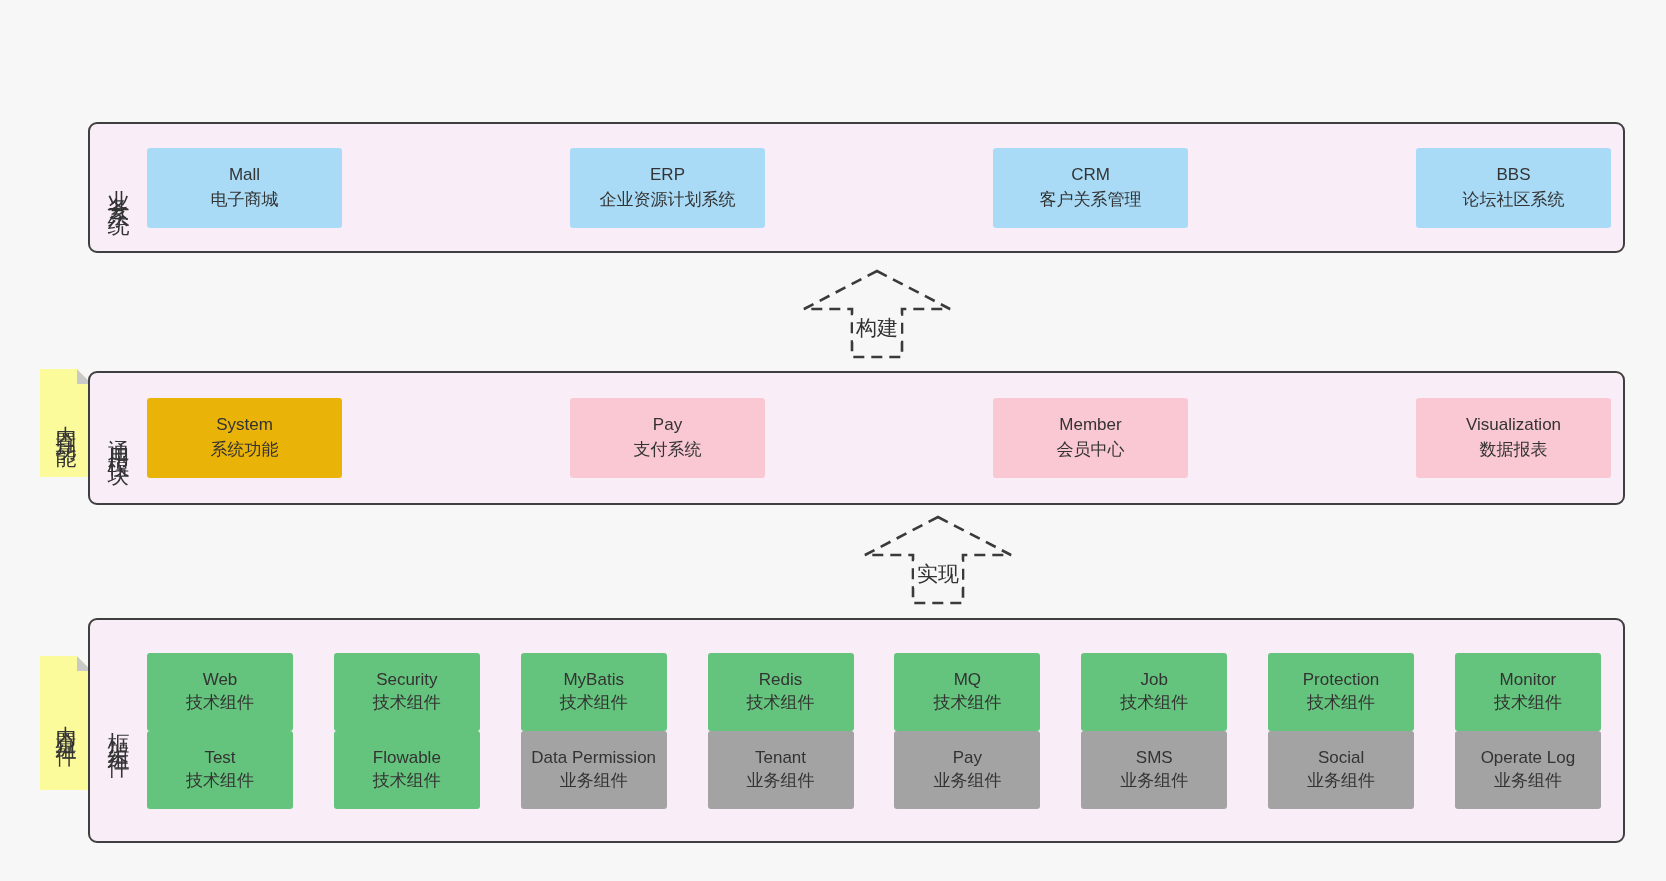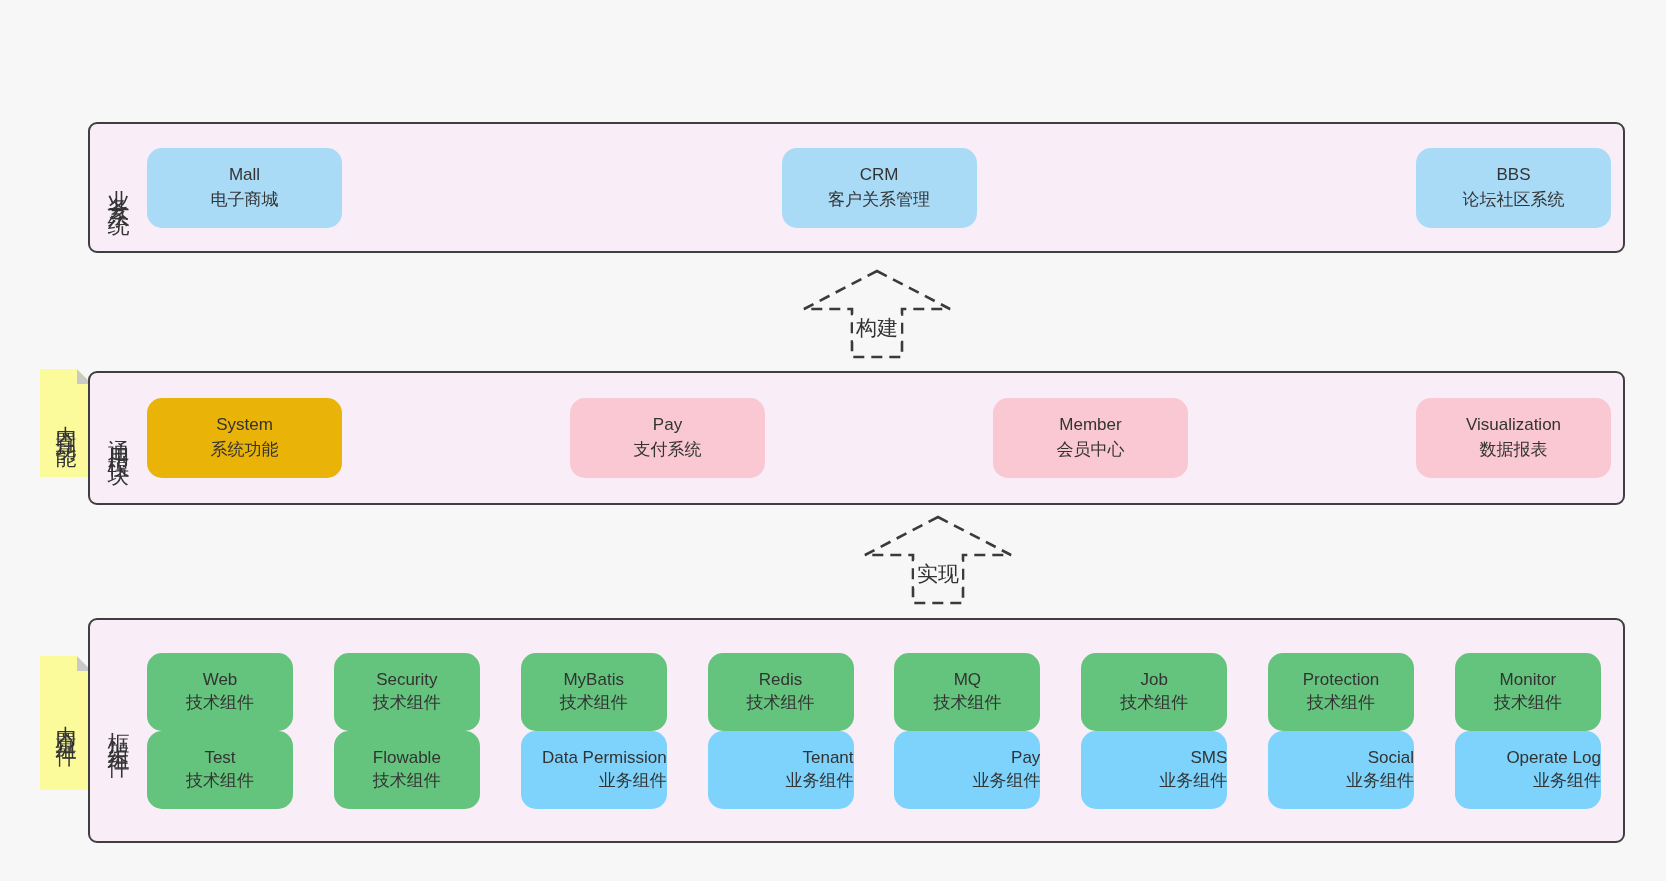--- a/index.html
+++ b/index.html
@@ -42,35 +42,35 @@
   .boxes {
     flex:1;
     display:flex;
     align-items:center;
     justify-content:space-between;
     padding-right:12px;
   }
   .box {
     width:195px;
     height:80px;
-    border-radius:15px;
+    border-radius:3px;
     display:flex;
     flex-direction:column;
     align-items:center;
     justify-content:center;
     text-align:center;
     font-size:17px;
     line-height:1.45;
     color:#333333;
   }
   .blue       { background:#a9dbf7; }
   .red        { background:#eab308;text-align:center; }
   .pink       { background:#f9c8d3; }
   .green      { background:#64c37c; }
-  .lightgreen { background:#7dd3fc;align-items:flex-end; }
+  .lightgreen { background:#a3a3a3; }
 
   
   .boxes-grid {
     flex:1;
     display:flex;
     flex-direction:column;
     justify-content:center;
     padding-right:22px;
   }
   .grid-row { display:flex; justify-content:space-between; }
@@ -130,20 +130,24 @@
 </div>
 
 <div class="layer" id="layer-business">
   <div class="layer-label">业务系统</div>
   <div class="boxes">
     <div class="box blue">
       <div>Mall</div>
       <div>电子商城</div>
     </div>
     <div class="box blue">
+      <div>ERP</div>
+      <div>企业资源计划系统</div>
+    </div>
+    <div class="box blue">
       <div>CRM</div>
       <div>客户关系管理</div>
     </div>
     <div class="box blue">
       <div>BBS</div>
       <div>论坛社区系统</div>
     </div>
   </div>
 </div>
 

